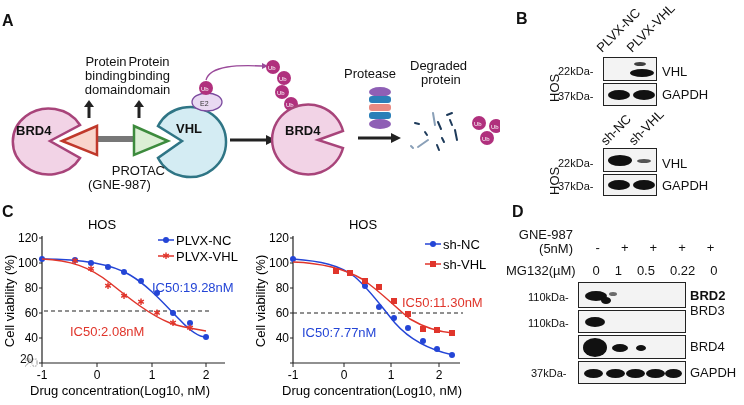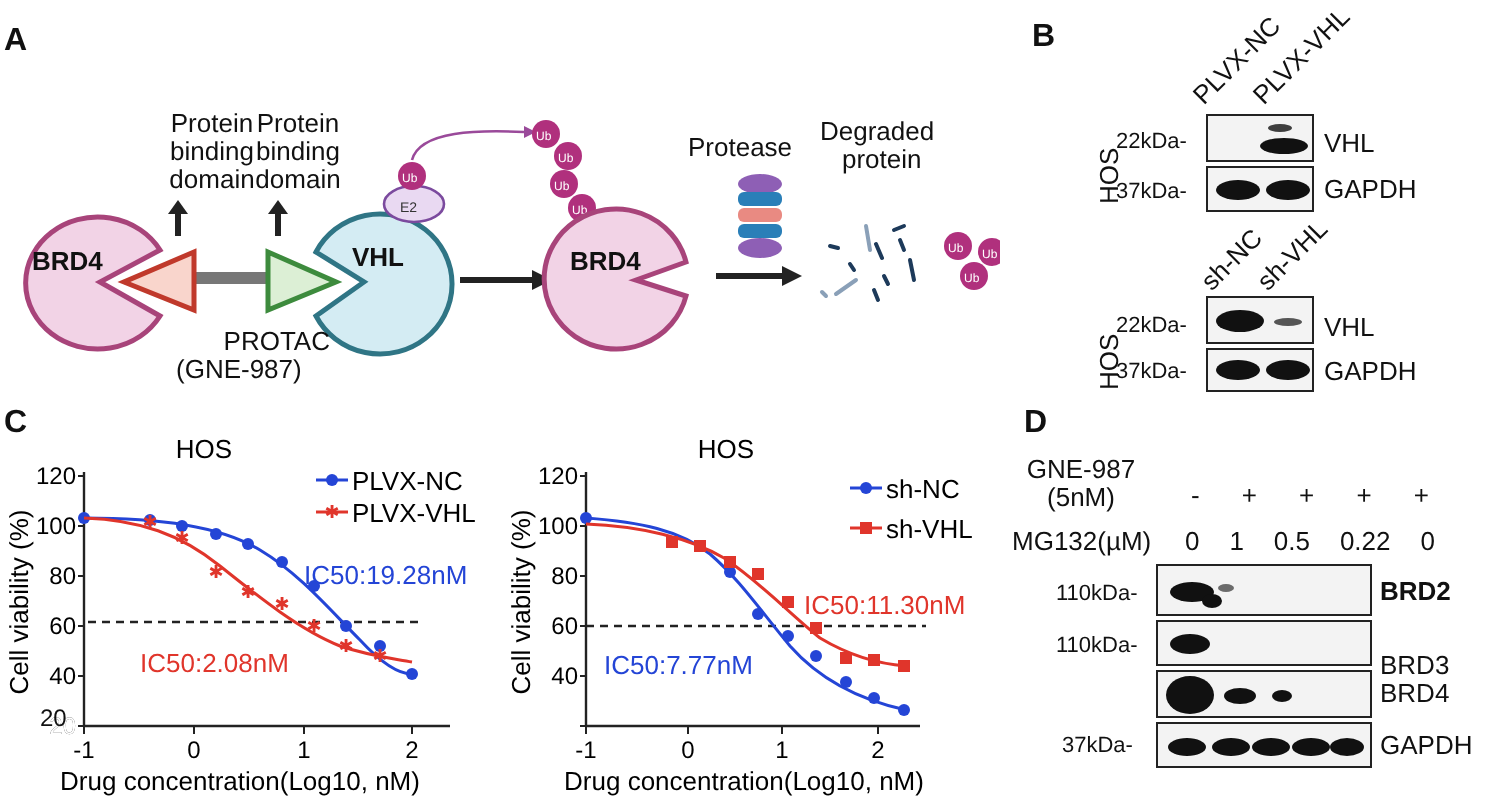--- a/index.html
+++ b/index.html
@@ -300,21 +300,21 @@
       <rect x="430" y="46" width="6" height="6" fill="#e0352b"></rect>
     <text x="443" y="54" font-size="13">sh-VHL</text>
     <text x="402" y="92" font-size="13" fill="#e0352b">IC50:11.30nM</text>
     <text x="302" y="122" font-size="13" fill="#2445d6">IC50:7.77nM</text>
   </g>
 </svg>
 
 <div class="abs small" style="left:20px;top:352px;font-size:12px;">20</div>
 
 <div class="abs panel-letter" style="left:512px;top:203px;">D</div>
-<div class="abs txt" style="left:508px;top:228px;width:65px;text-align:center;">
+<div class="abs txt" style="left:508px;top:228px;width:65px;text-align:right;">
   <div>GNE-987</div>
   <div>(5nM)</div>
 </div>
 <div class="abs txt" style="left:585px;top:241px;width:140px;display:flex;justify-content:space-around;">
   <span>-</span>
   <span>+</span>
   <span>+</span>
   <span>+</span>
   <span>+</span>
 </div>
@@ -347,15 +347,15 @@
 </div>
 <div class="blot-box" style="left:578px;top:361px;width:108px;height:23px;">
   <div class="band" style="left:5px;top:7px;width:19px;height:9px;"></div>
   <div class="band" style="left:27px;top:7px;width:19px;height:9px;"></div>
   <div class="band" style="left:47px;top:7px;width:19px;height:9px;"></div>
   <div class="band" style="left:67px;top:7px;width:19px;height:9px;"></div>
   <div class="band" style="left:86px;top:7px;width:17px;height:9px;"></div>
 </div>
 
 <div class="abs txt" style="left:690px;top:289px;font-weight:bold;">BRD2</div>
-<div class="abs txt" style="left:690px;top:326px;">BRD3</div>
+<div class="abs txt" style="left:690px;top:304px;">BRD3</div>
 <div class="abs txt" style="left:690px;top:340px;">BRD4</div>
 <div class="abs txt" style="left:690px;top:366px;">GAPDH</div>
 
 </body></html>

